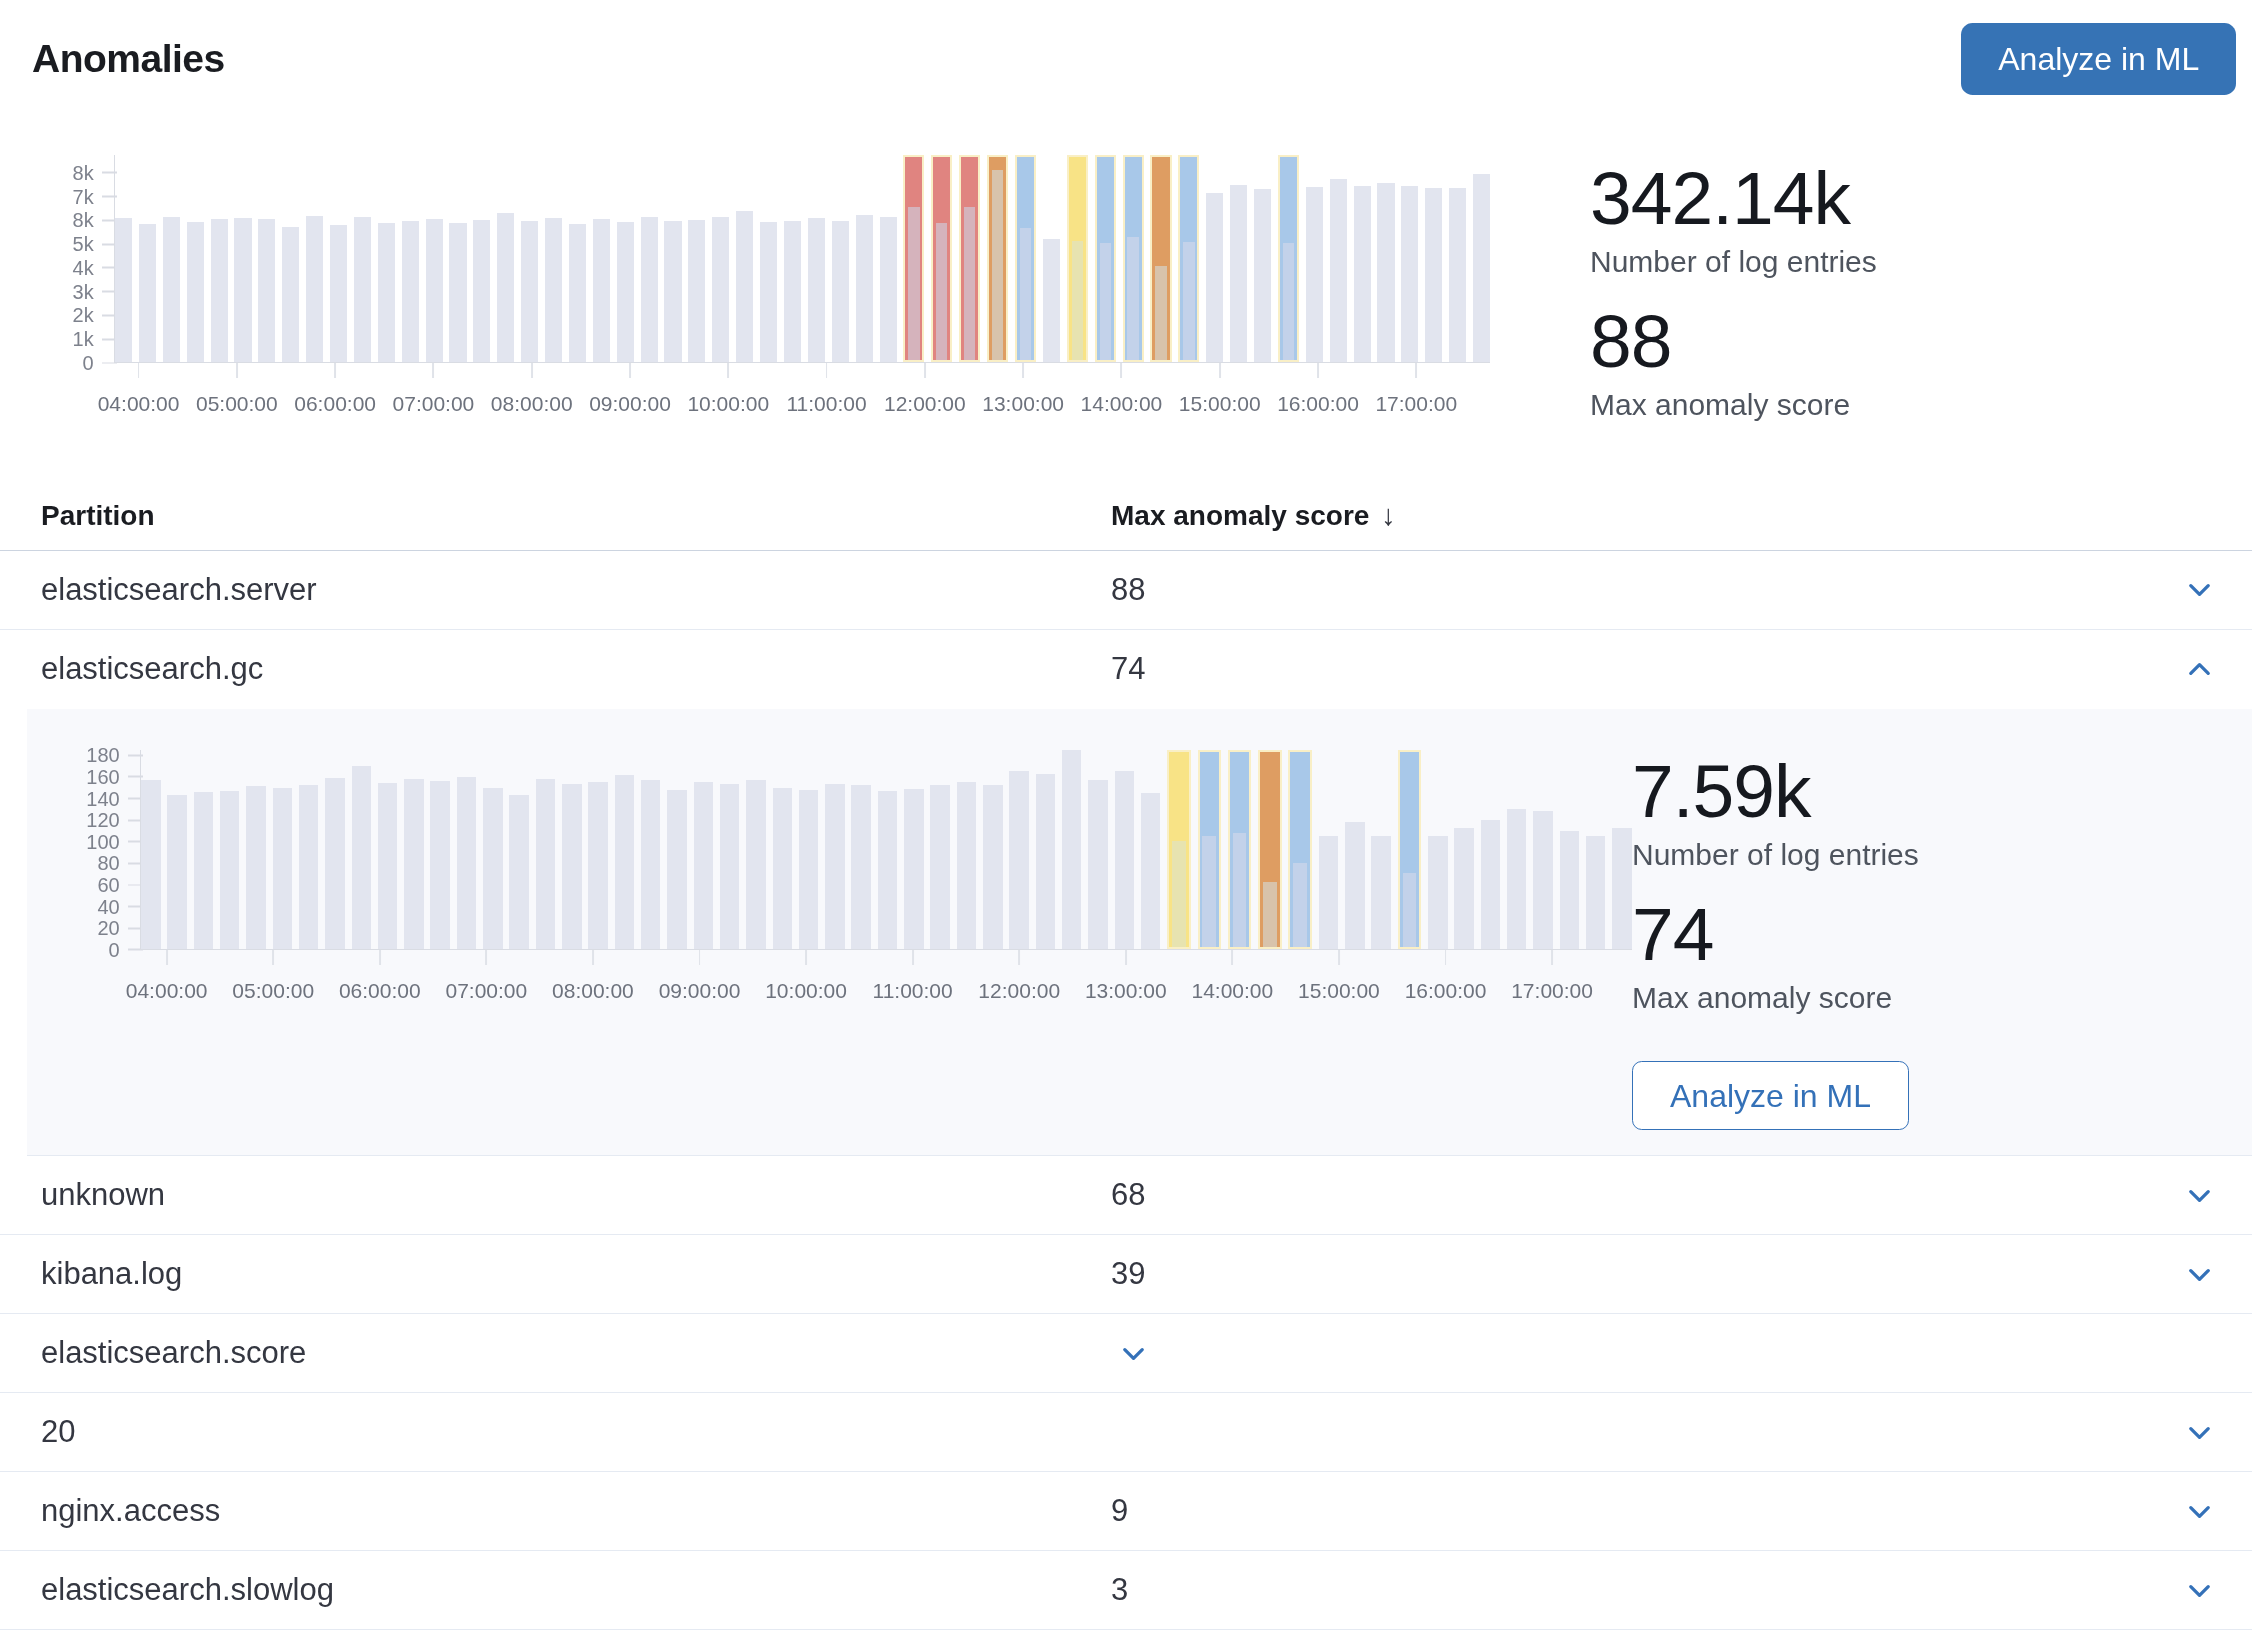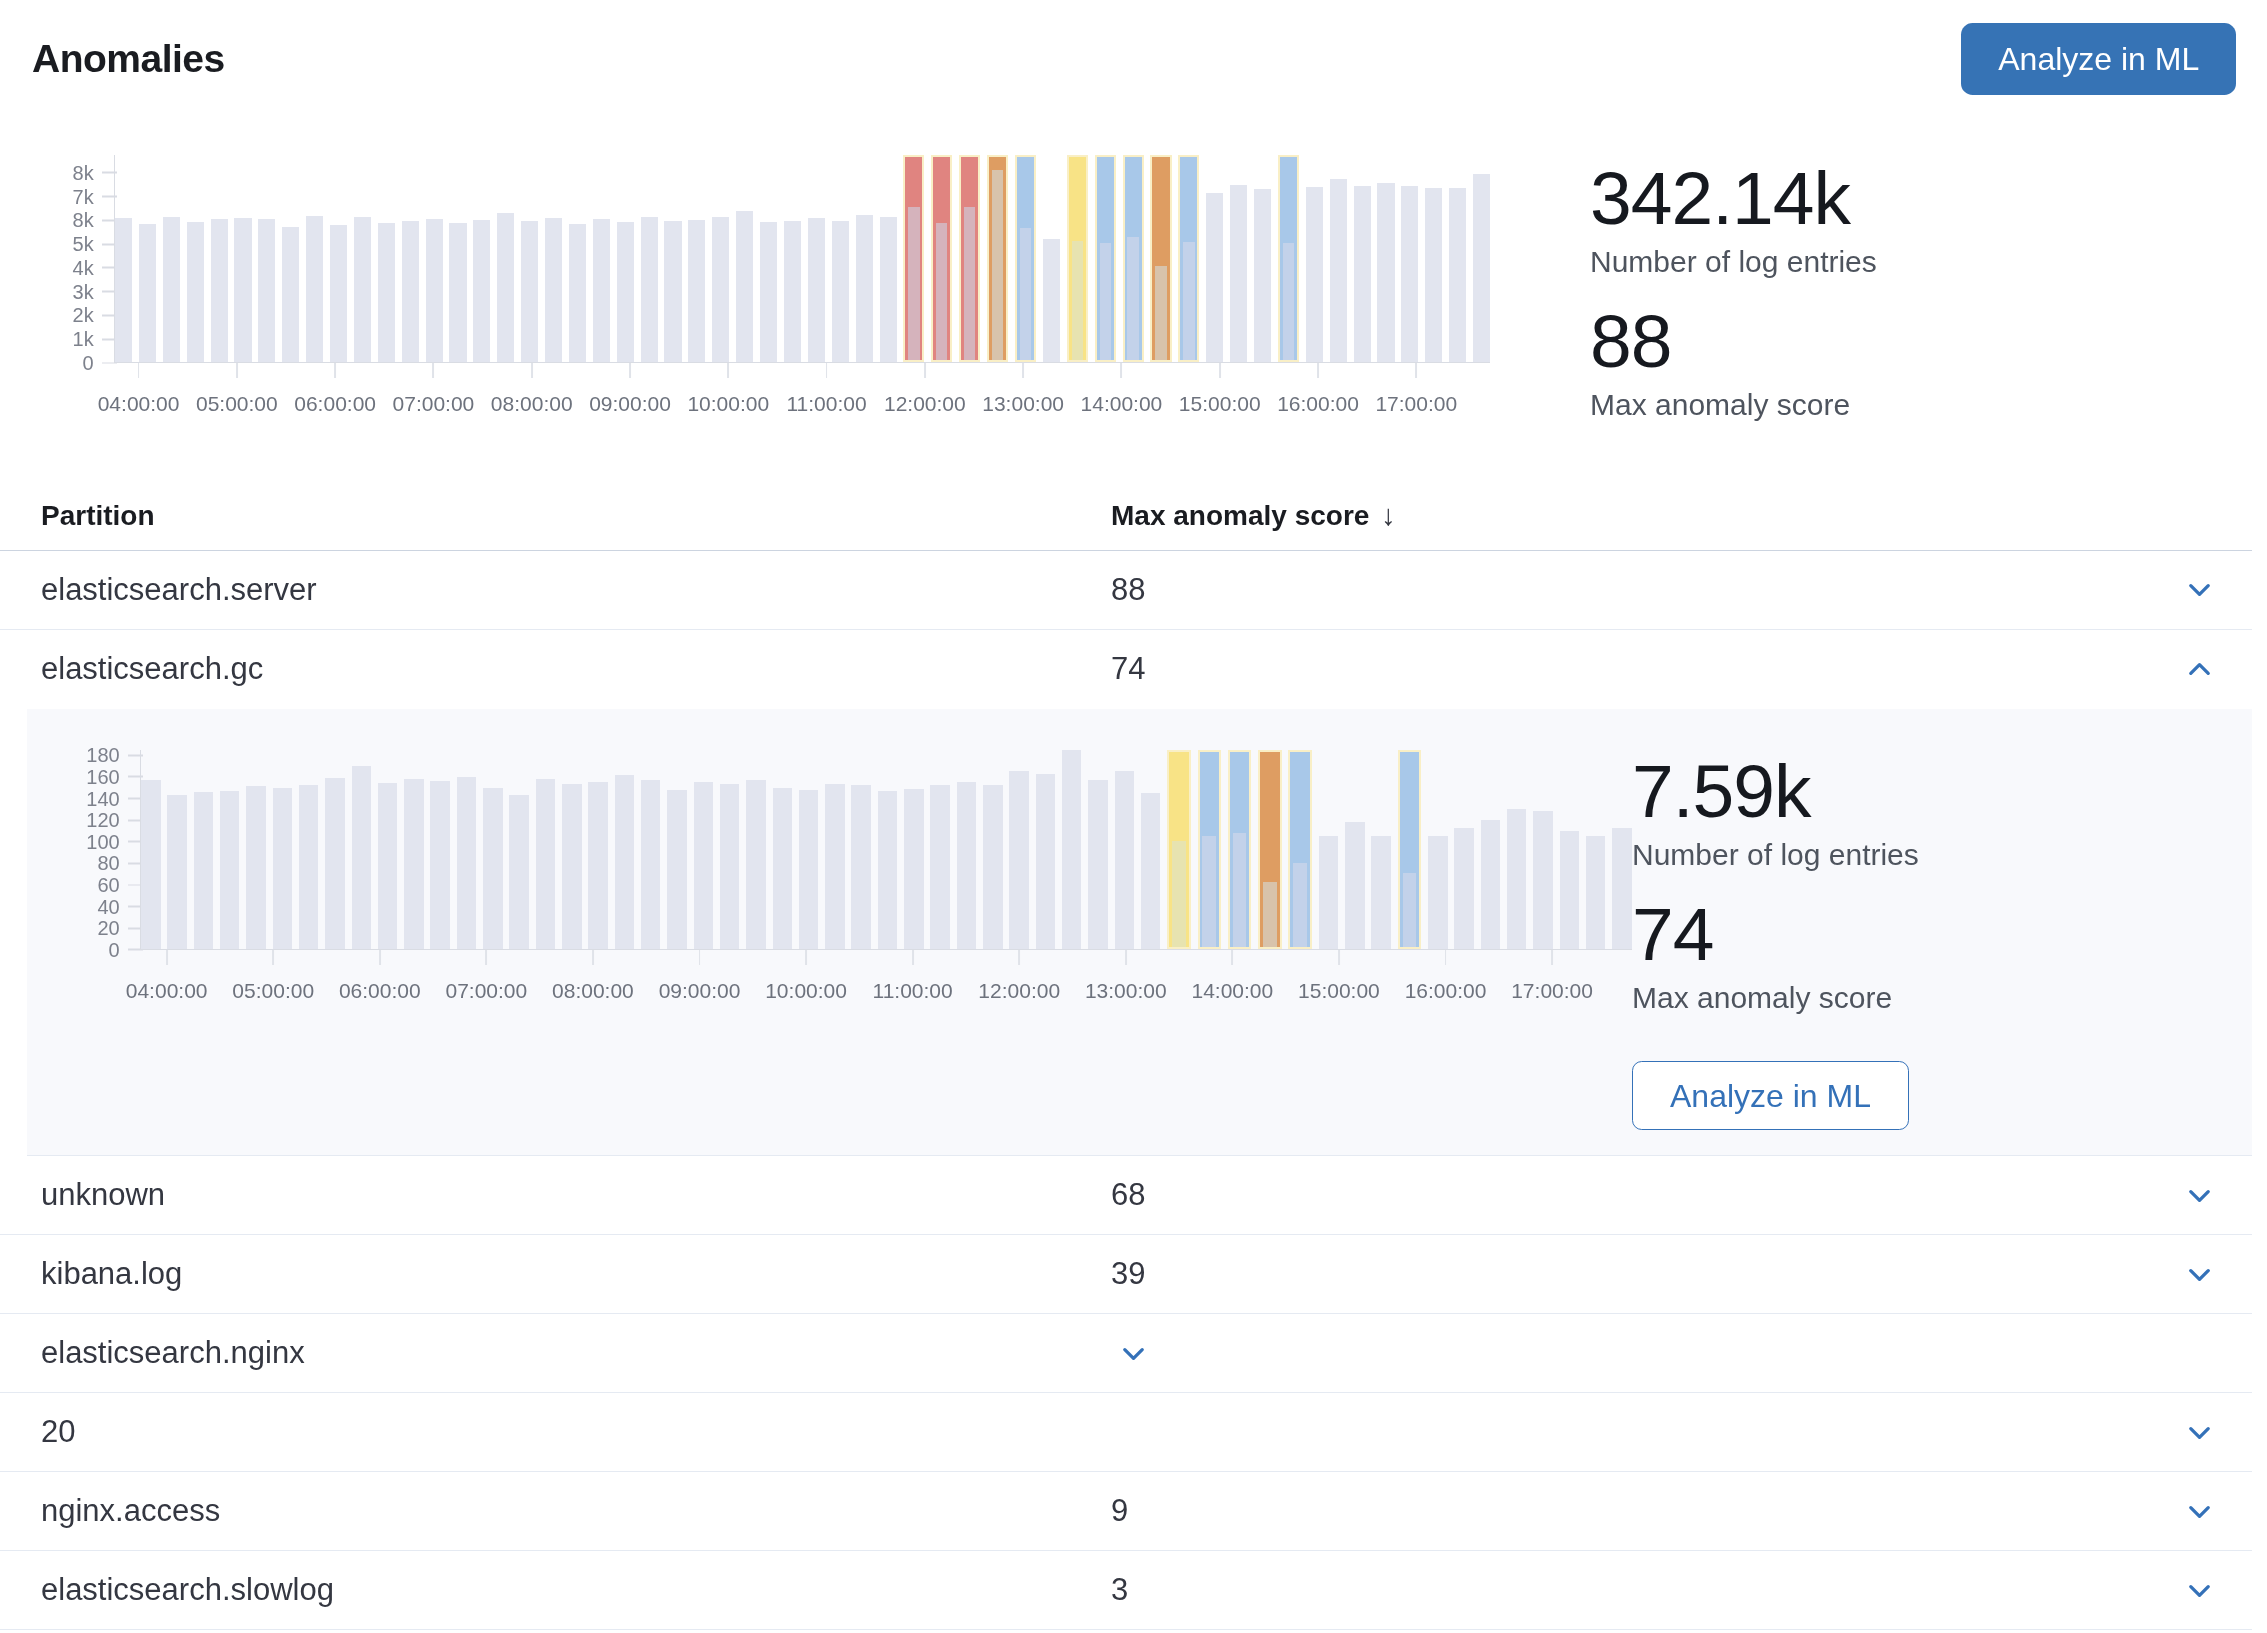--- a/index.html
+++ b/index.html
@@ -624,21 +624,21 @@
         <div class="trow">
           <div class="td-partition">kibana.log</div>
           <div class="td-score">39</div>
           <div class="td-chev">
             <button class="chev-btn"><svg width="31" height="31" viewBox="0 0 16 16" fill="none">
                 <path d="M3.5 6 L8 10.5 L12.5 6" stroke="#3471b8" stroke-width="1.7" stroke-linecap="round" stroke-linejoin="round"></path>
               </svg></button>
           </div>
         </div>
         <div class="trow">
-          <div class="td-partition">elasticsearch.nginx</div>
+          <div class="td-partition">elasticsearch.score</div>
           <div class="td-chev">
             <button class="chev-btn"><svg width="31" height="31" viewBox="0 0 16 16" fill="none">
                 <path d="M3.5 6 L8 10.5 L12.5 6" stroke="#3471b8" stroke-width="1.7" stroke-linecap="round" stroke-linejoin="round"></path>
               </svg></button>
           </div>
         </div>
         <div class="trow">
           <div class="td-score">20</div>
           <div class="td-chev">
             <button class="chev-btn"><svg width="31" height="31" viewBox="0 0 16 16" fill="none">

